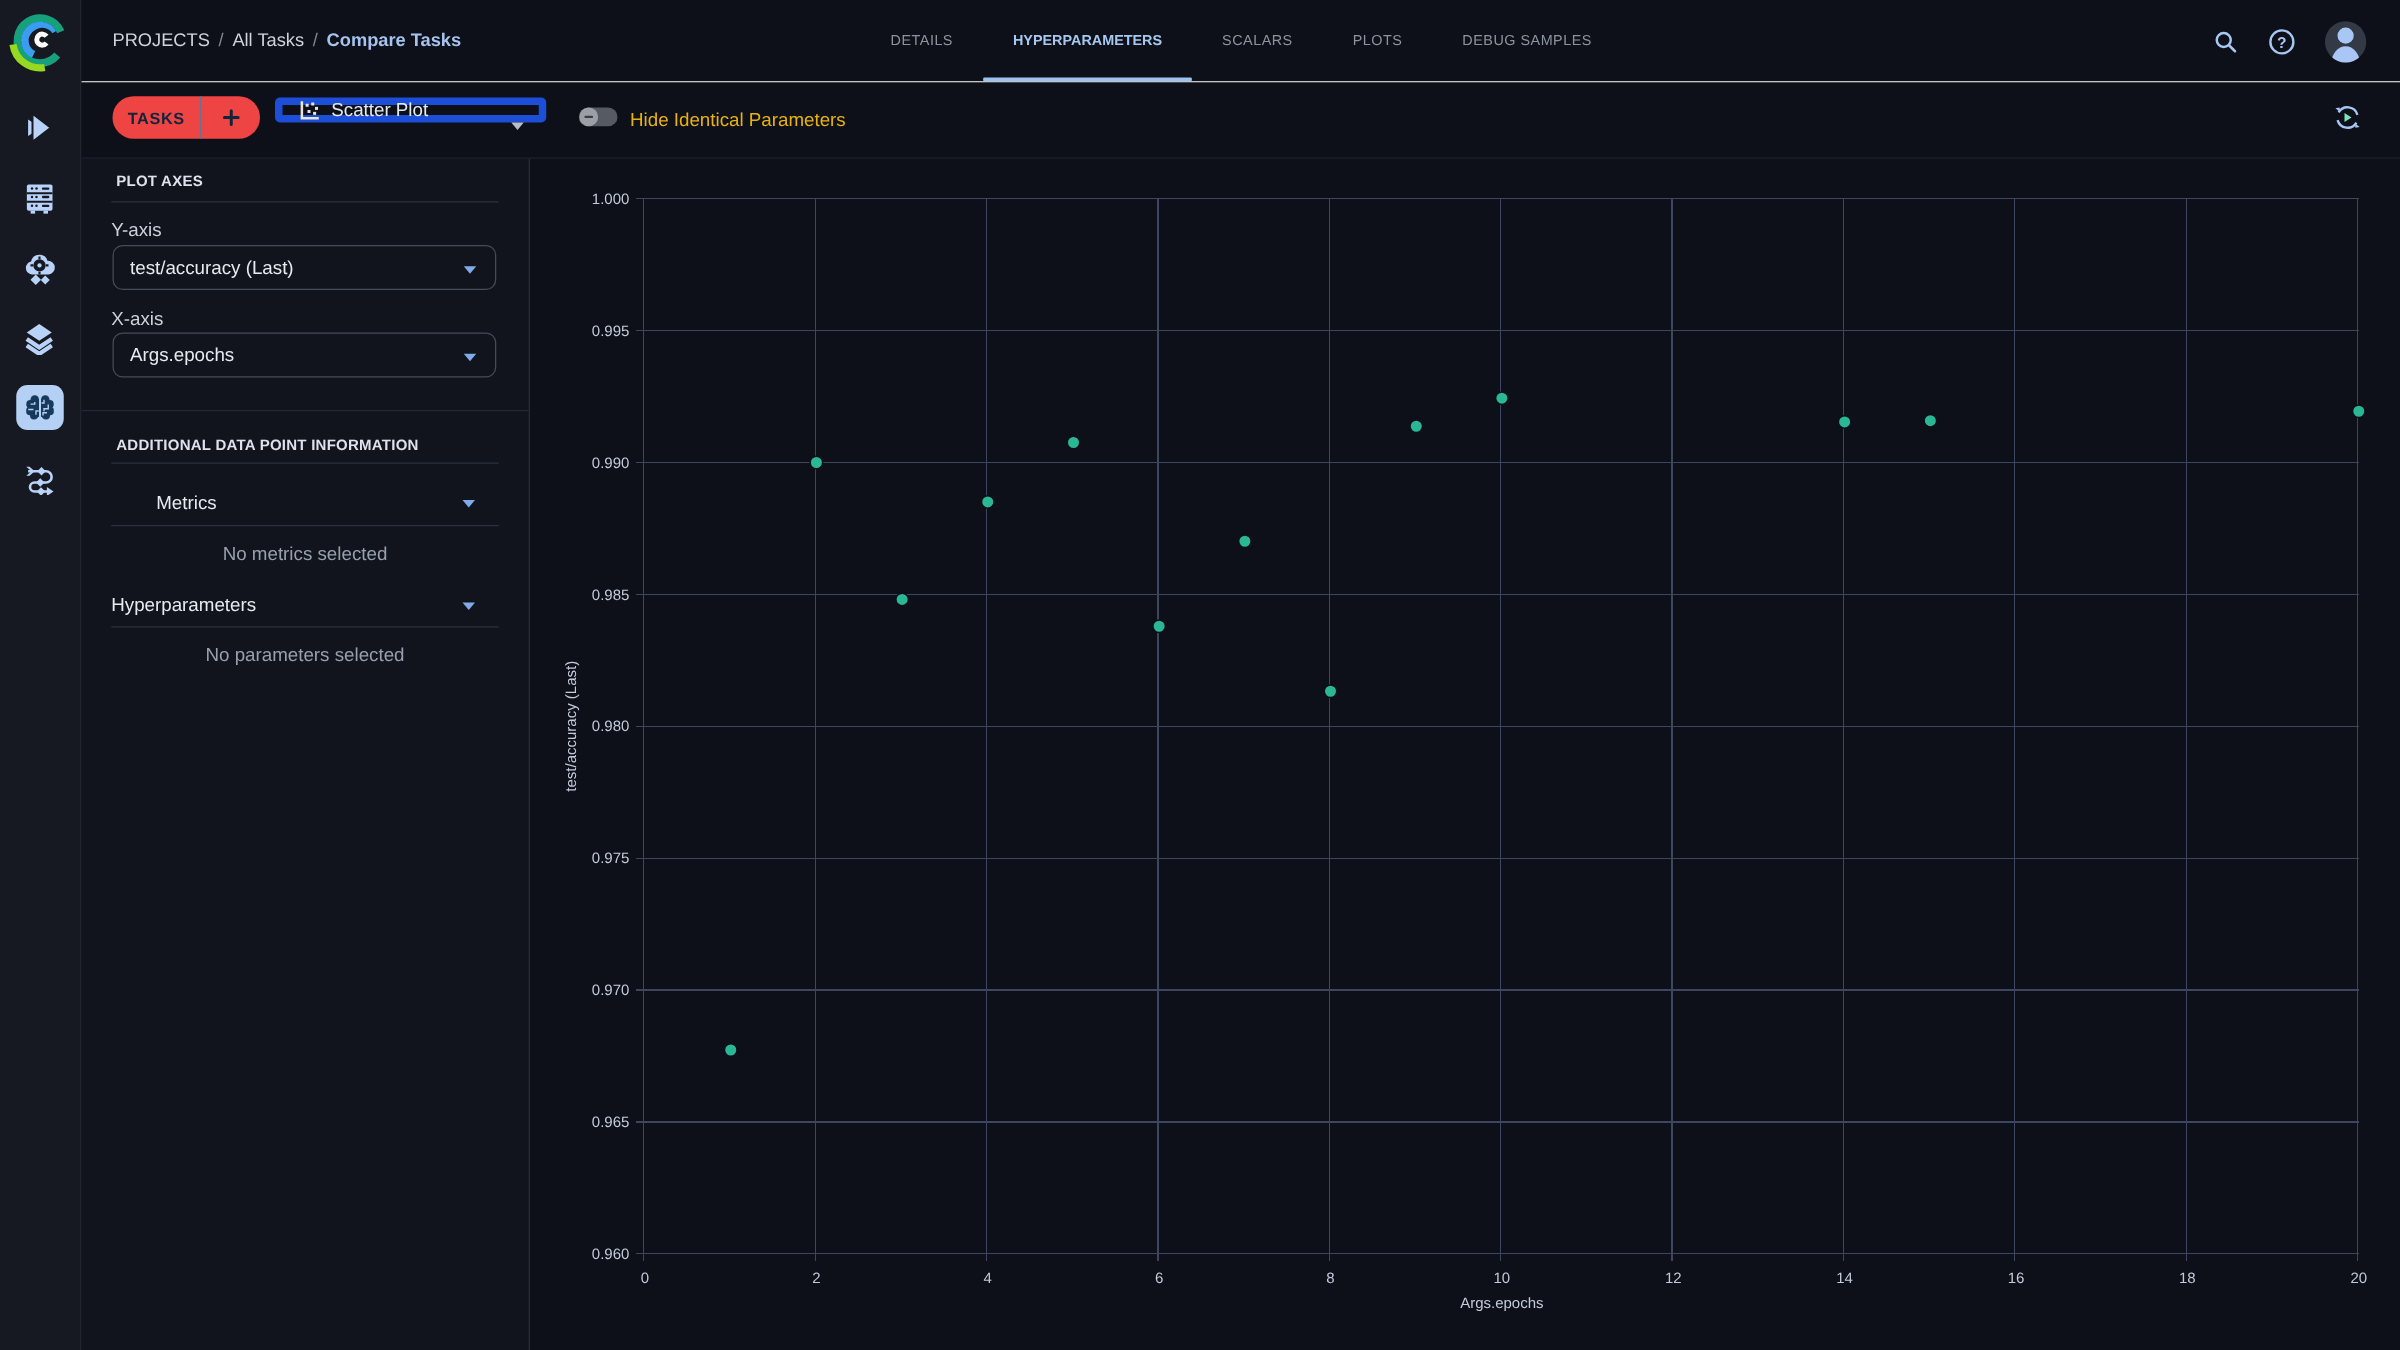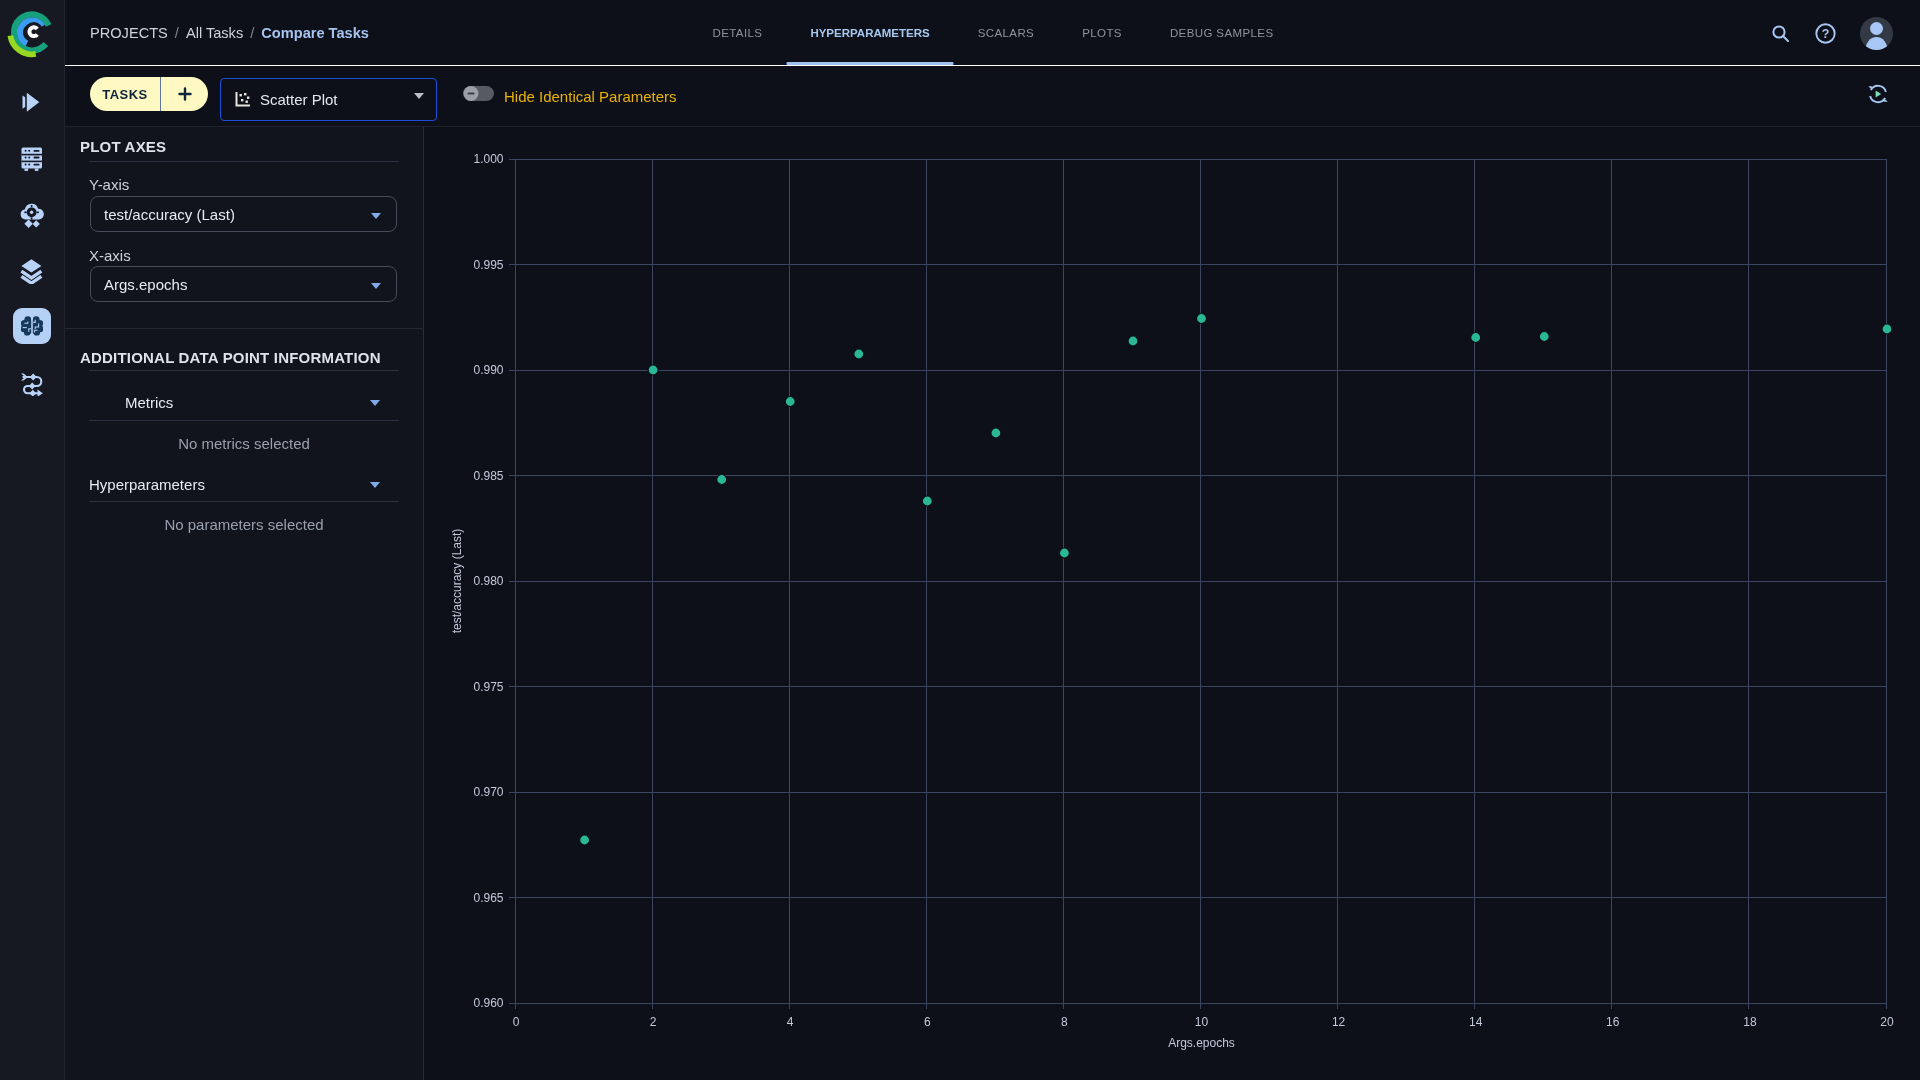--- a/index.html
+++ b/index.html
@@ -24,33 +24,33 @@
     height:66px; display:flex; }
   .tab { position:relative; height:66px; display:flex; align-items:center;
     padding:0 24px; font-size:11.5px; letter-spacing:0.4px; color:#8d939e; }
   .tab.active { color:#a6c8f0; font-weight:bold; letter-spacing:0px; font-size:11.5px; }
   .tab.active .ink { position:absolute; left:0; right:0; bottom:1px; height:3px;
     background:#9fc1f0; border-radius:1px; }
   .hicons { position:absolute; right:0; top:0; height:66px; display:flex;
     align-items:center; }
   
   #taskspill { position:absolute; left:25px; top:11px; height:34px; width:118px;
-    background:#fef9c3; border-radius:17px; display:flex; }
+    background:#ef4444; border-radius:17px; display:flex; }
   #taskspill .l { width:71px; display:flex; align-items:center; justify-content:center;
     font-size:13px; font-weight:bold; letter-spacing:0.5px; color:#10253c;
     border-right:1px solid #5f7691; }
   #taskspill .r { flex:1; display:flex; align-items:center; justify-content:center; }
-  #plotsel { position:absolute; left:155px; top:12px; width:217px; height:43px;
-    border:1px solid #1d4ed8; border-radius:4px; display:flex; align-items:center;
+  #plotsel { position:absolute; left:155px; top:12px; width:217px; height:20px;
+    border:6px solid #1d4ed8; border-radius:4px; display:flex; align-items:center;
     color:#e4e8ef; font-size:15px;text-align:center; }
   #toggle { position:absolute; left:398px; top:12px; }
   #tlabel { position:absolute; left:439px; top:0; height:61px; display:flex;
     align-items:center; font-size:15px; color:#eab308; }
   
-  .sechead { position:absolute; left:15px; font-size:15px; font-weight:bold;
+  .sechead { position:absolute; left:28px; font-size:12px; font-weight:bold;
     letter-spacing:0.2px; color:#dde2ec; }
   .pdiv { position:absolute; left:24px; width:310px; height:1px; background:#2a3040; }
   .plabel { position:absolute; left:24px; font-size:15px; color:#ccd1dc; }
   .pselect { position:absolute; left:25px; width:307px; height:36px;
     border:1px solid #454b58; border-radius:8px; display:flex; align-items:center;
     font-size:15px; color:#e7eaf1; padding-left:13px; }
   .caret { width:0; height:0; border-left:5px solid transparent;
     border-right:5px solid transparent; border-top:6px solid #7fabe8;
     position:absolute; }
   .pitem { position:absolute; left:24px; font-size:15px; color:#e7eaf1; }

